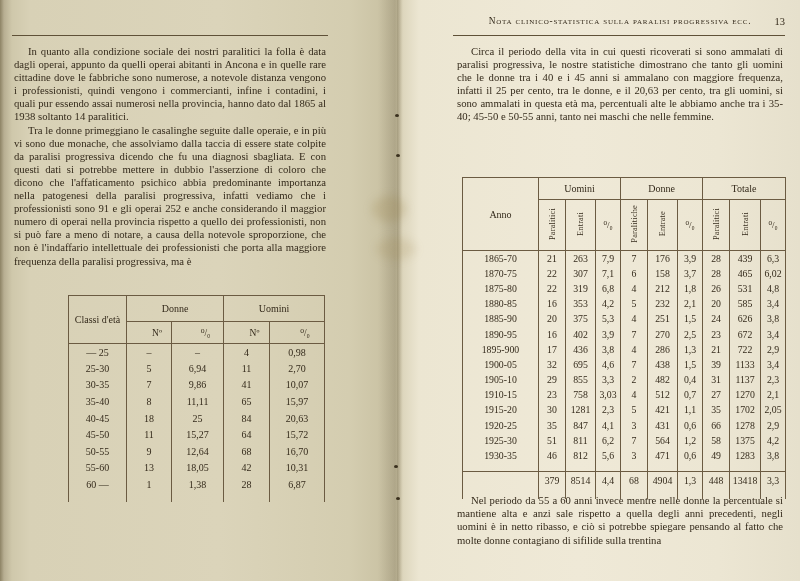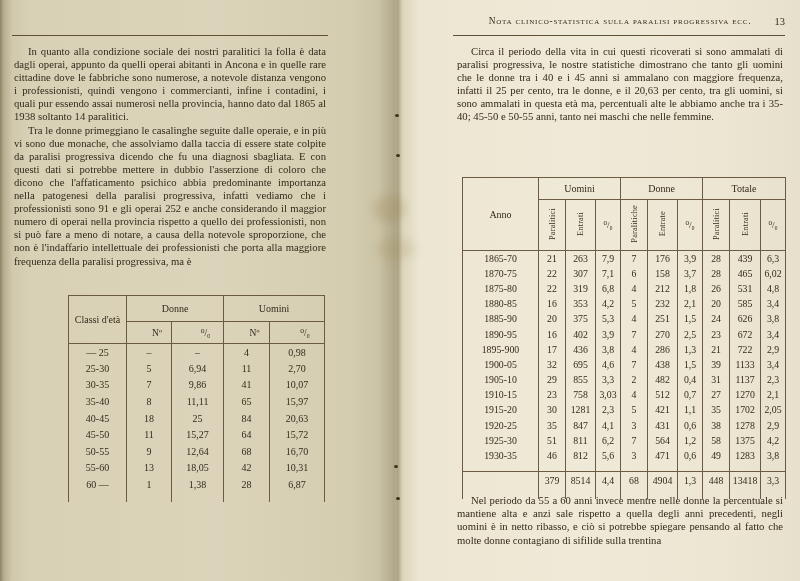--- a/index.html
+++ b/index.html
@@ -348,21 +348,21 @@
             <td>2,05</td>
           </tr>
           <tr>
             <td class="no-l">1920-25</td>
             <td>35</td>
             <td>847</td>
             <td>4,1</td>
             <td>3</td>
             <td>431</td>
             <td>0,6</td>
-            <td>38</td>
+            <td>66</td>
             <td>1278</td>
             <td>2,9</td>
           </tr>
           <tr>
             <td class="no-l">1925-30</td>
             <td>51</td>
             <td>811</td>
             <td>6,2</td>
             <td>7</td>
             <td>564</td>

